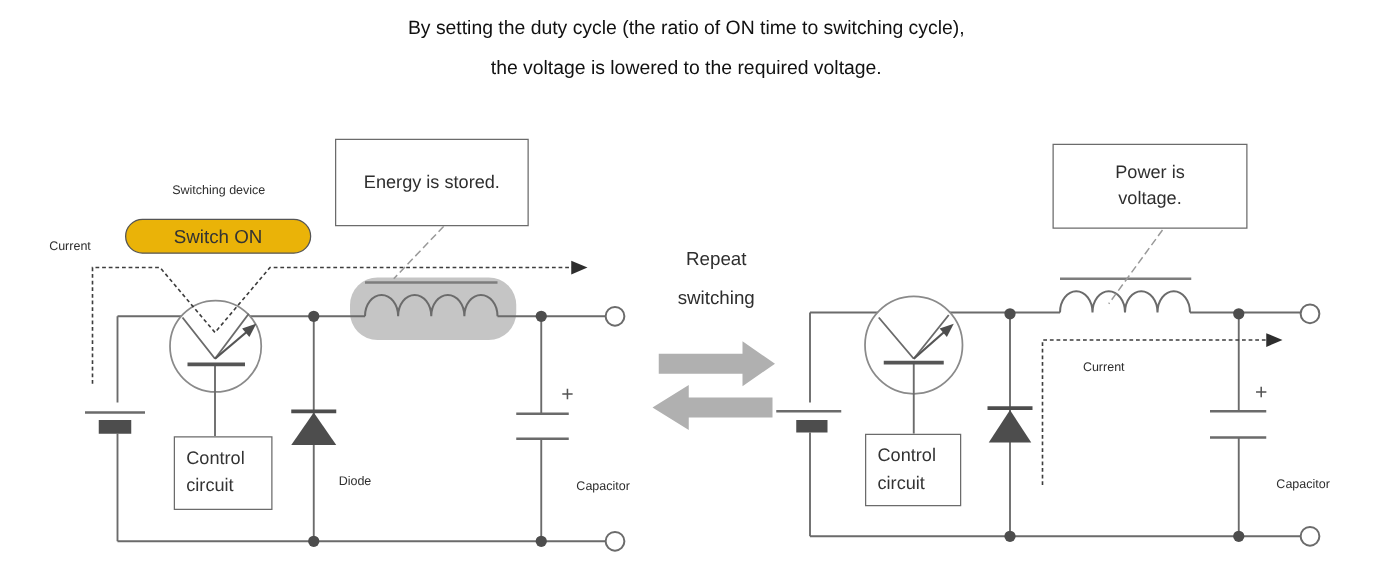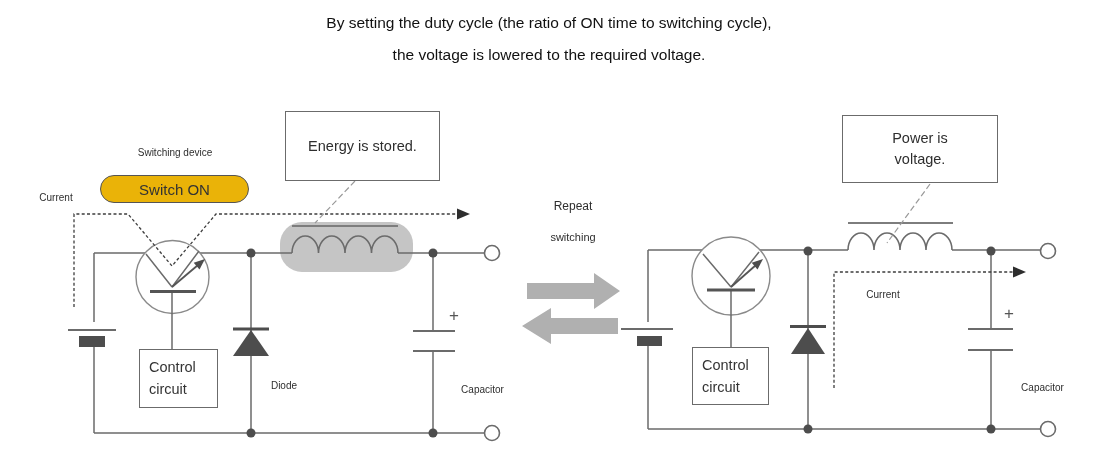--- a/index.html
+++ b/index.html
@@ -130,31 +130,31 @@
       <path d="M930,184 L887,243" stroke="#999" stroke-width="1.2" stroke-dasharray="6,3"></path>
     </g>
   </svg>
 
   <div class="title-line" style="top:46px;">the voltage is lowered to the required voltage.</div>
   <div class="title-line" style="top:14px;">By setting the duty cycle (the ratio of ON time to switching cycle),</div>
 
   <div class="lbl ctr" style="left:95px;top:147px;width:160px;">Switching device</div>
   <div class="pill" style="left:100px;top:175px;width:147px;height:26px;">Switch ON</div>
   <div class="lbl ctr" style="left:20px;top:192px;width:72px;">Current</div>
-  <div class="callout-box" style="left:285px;top:111px;width:153px;height:68px;">Energy is stored.</div>
+  <div class="callout-box" style="left:268px;top:111px;width:153px;height:68px;">Energy is stored.</div>
   <div class="lbl ctr" style="left:254px;top:380px;width:60px;">Diode</div>
   <div class="plus" style="left:449px;top:306px;">+</div>
   <div class="lbl ctr" style="left:435px;top:384px;width:95px;">Capacitor</div>
   <div class="ctrl-box" style="left:139px;top:349px;width:79px;height:59px;">
     <div>Control</div>
     <div>circuit</div>
   </div>
 
-  <div class="lbl ctr" style="left:523px;top:200px;width:100px;font-size:12px;">Repeat</div>
-  <div class="lbl ctr" style="left:523px;top:231px;width:100px;font-size:11px;">switching</div>
+  <div class="lbl ctr" style="left:523px;top:200px;width:100px;font-size:15px;">Repeat</div>
+  <div class="lbl ctr" style="left:523px;top:231px;width:100px;font-size:15px;">switching</div>
 
   <div class="callout-box" style="left:842px;top:115px;width:154px;height:66px;">
     <div>Power is</div>
     <div>voltage.</div>
   </div>
   <div class="lbl ctr" style="left:848px;top:289px;width:70px;">Current</div>
   <div class="plus" style="left:1004px;top:304px;">+</div>
   <div class="lbl ctr" style="left:995px;top:382px;width:95px;">Capacitor</div>
   <div class="ctrl-box" style="left:692px;top:347px;width:77px;height:58px;">
     <div>Control</div>

